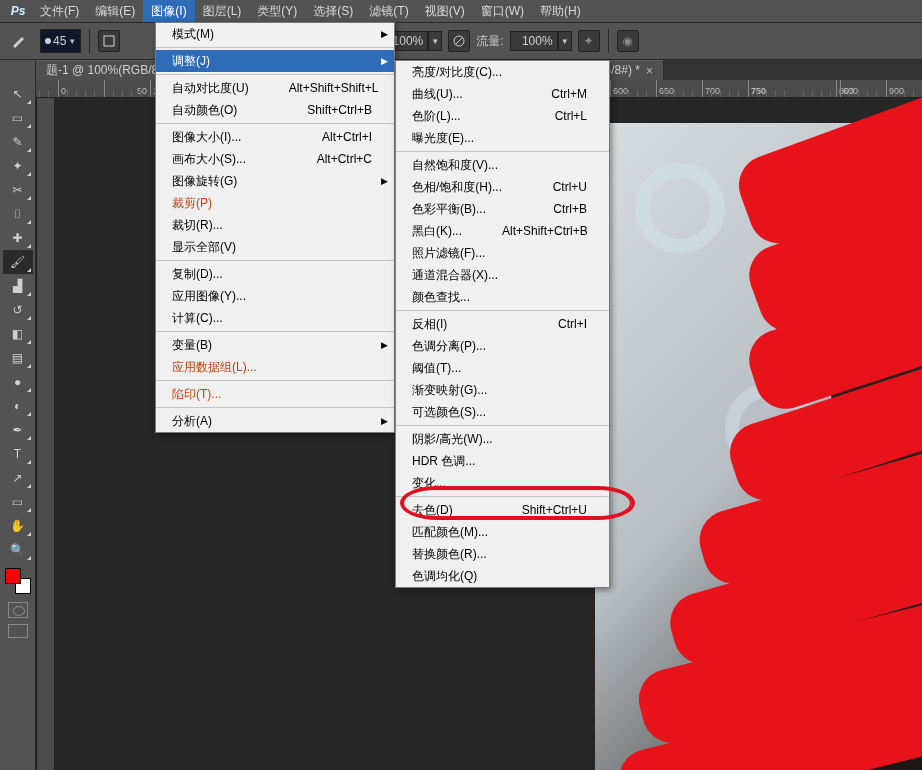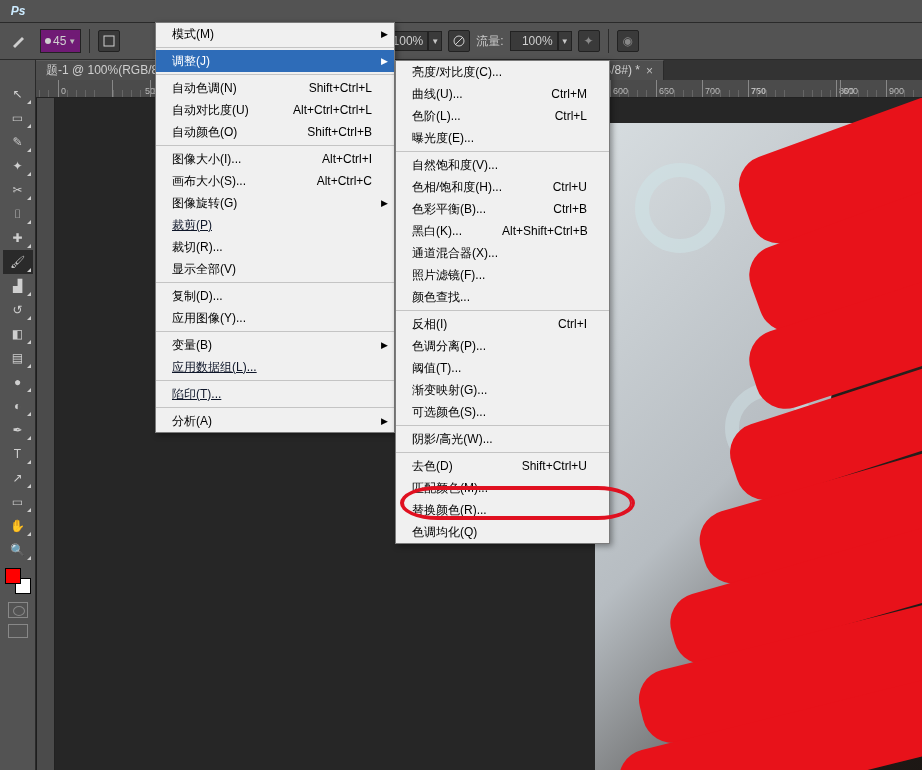--- a/index.html
+++ b/index.html
@@ -9,21 +9,21 @@
   .menubar { height:22px; background:#535353; display:flex; align-items:center; padding-left:4px; }
   .ps-logo { width:28px; height:18px; display:flex; align-items:center; justify-content:center; }
   .ps-logo span { font-weight:bold; color:#ccebff; font-size:12px; font-style:italic; }
   .menu-item { color:#d8d8d8; padding:0 8px; height:22px; line-height:22px; cursor:default; }
   .menu-item:hover, .menu-item.open { background:#2e6cb8; }
   .menu-item.open { color:#fff; }
 
   
   .optbar { height:38px; background:#535353; border-top:1px solid #2a2a2a; border-bottom:1px solid #2a2a2a; display:flex; align-items:center; padding:0 6px; gap:6px; color:#c8c8c8; position:relative; }
   .optbar .brush-icon { width:28px; height:28px; display:flex; align-items:center; justify-content:center; }
-  .chip { background:#701a75; border:1px solid #222; height:24px; min-width:28px; display:flex; align-items:center; justify-content:center; color:#d0d0d0; padding:0 4px; gap:2px; }
+  .chip { background:#0f172a; border:1px solid #222; height:24px; min-width:28px; display:flex; align-items:center; justify-content:center; color:#d0d0d0; padding:0 4px; gap:2px; }
   .chip .tri { font-size:8px; color:#bbb; }
   .sep-v { width:1px; height:24px; background:#2b2b2b; margin:0 2px; }
   .label { color:#c8c8c8; }
   .field { background:#3a3a3a; border:1px solid #222; height:20px; width:48px; color:#d0d0d0; display:flex; align-items:center; justify-content:flex-end; padding:0 4px; }
   .dd-btn { width:14px; height:20px; background:#3a3a3a; border:1px solid #222; display:flex; align-items:center; justify-content:center; }
   .dd-btn .tri { font-size:8px; }
   .round-icon { width:22px; height:22px; border:1px solid #222; background:#3a3a3a; display:flex; align-items:center; justify-content:center; color:#888; border-radius:2px; }
 
   
   .tabbar { height:20px; background:#333; display:flex; align-items:flex-end; padding-left:36px; }
@@ -53,36 +53,48 @@
   
   .canvas { position:absolute; left:55px; top:98px; right:0; bottom:0; background:#262626; overflow:hidden; }
   .image { position:absolute; left:540px; top:25px; width:430px; height:650px; background:#9aa3a8; }
   .strokes { position:absolute; inset:0; }
   .strokes .s { position:absolute; background:#e8121a; border-radius:30px; }
 
   
   .dropdown { position:absolute; background:#f0f0f0; border:1px solid #7b7b7b; box-shadow:2px 2px 6px rgba(0,0,0,.4); color:#000; z-index:10; }
   .dropdown .row { display:flex; align-items:center; height:22px; padding:0 22px 0 16px; white-space:nowrap; gap:40px; justify-content:space-between; position:relative; }
   .dropdown .row.hl { background:#2e6cb8; color:#fff; }
-  .dropdown .row.disabled { color:#0f172a;text-decoration:underline; }
+  .dropdown .row.disabled { color:#c2410c; }
   .dropdown .row .arrow { font-size:9px; position:absolute; right:6px; }
   .dropdown hr { border:none; border-top:1px solid #c4c4c4; margin:2px 0; }
   .dd-image { left:155px; top:22px; width:240px; }
   .dd-adjust { left:395px; top:60px; width:215px; }
 
   
   .hand-circle { position:absolute; border:3px solid #e01020; border-radius:40px/18px; z-index:11; pointer-events:none; }
 
 </style>
 </head>
 <body>
 
 <div class="menubar">
   <div class="ps-logo">
       <span>Ps</span>
+    </div>
+  <div id="menus" style="display: flex;">
+      <div class="menu-item">文件(F)</div>
+      <div class="menu-item">编辑(E)</div>
+      <div class="menu-item open">图像(I)</div>
+      <div class="menu-item">图层(L)</div>
+      <div class="menu-item">类型(Y)</div>
+      <div class="menu-item">选择(S)</div>
+      <div class="menu-item">滤镜(T)</div>
+      <div class="menu-item">视图(V)</div>
+      <div class="menu-item">窗口(W)</div>
+      <div class="menu-item">帮助(H)</div>
     </div>
 </div>
 
 <div class="optbar">
   <div class="brush-icon">
     <svg width="20" height="20">
         <path d="M3 15 L12 6 L14 8 L5 17 Z" fill="#cfcfcf"></path>
       </svg>
   </div>
   <div class="chip">
@@ -136,21 +148,21 @@
 </div>
 
 <div class="ruler" id="hruler">
     <div class="minor" style="left: 3px;"></div>
     <div class="minor" style="left: 12px;"></div>
     <div class="tick" style="left: 22px;">0</div>
     <div class="minor" style="left: 31px;"></div>
     <div class="minor" style="left: 40px;"></div>
     <div class="minor" style="left: 49px;"></div>
     <div class="minor" style="left: 58px;"></div>
-    <div class="tick" style="left: 76px; padding-left: 32px;">50</div>
+    <div class="tick" style="left: 68px; padding-left: 32px;">50</div>
     <div class="minor" style="left: 77px;"></div>
     <div class="minor" style="left: 86px;"></div>
     <div class="minor" style="left: 95px;"></div>
     <div class="minor" style="left: 104px;"></div>
     <div class="tick" style="left: 114px;">100</div>
     <div class="minor" style="left: 123px;"></div>
     <div class="minor" style="left: 132px;"></div>
     <div class="minor" style="left: 141px;"></div>
     <div class="minor" style="left: 150px;"></div>
     <div class="tick" style="left: 160px;">150</div>
@@ -292,26 +304,22 @@
       <span>模式(M)</span>
       <span class="arrow">▶</span>
     </div>
     <hr>
     <div class="row hl">
       <span>调整(J)</span>
       <span class="arrow">▶</span>
     </div>
     <hr>
     <div class="row">
-      <span>自动色调(N)</span>
-      <span>Shift+Ctrl+L</span>
-    </div>
-    <div class="row">
       <span>自动对比度(U)</span>
-      <span>Alt+Ctrl+Ctrl+L</span>
+      <span>Alt+Shift+Shift+L</span>
     </div>
     <div class="row">
       <span>自动颜色(O)</span>
       <span>Shift+Ctrl+B</span>
     </div>
     <hr>
     <div class="row">
       <span>图像大小(I)...</span>
       <span>Alt+Ctrl+I</span>
     </div>
@@ -332,20 +340,23 @@
     <div class="row">
       <span>显示全部(V)</span>
     </div>
     <hr>
     <div class="row">
       <span>复制(D)...</span>
     </div>
     <div class="row">
       <span>应用图像(Y)...</span>
     </div>
+    <div class="row">
+      <span>计算(C)...</span>
+    </div>
     <hr>
     <div class="row">
       <span>变量(B)</span>
       <span class="arrow">▶</span>
     </div>
     <div class="row disabled">
       <span>应用数据组(L)...</span>
     </div>
     <hr>
     <div class="row disabled">
@@ -383,24 +394,24 @@
     </div>
     <div class="row">
       <span>色彩平衡(B)...</span>
       <span>Ctrl+B</span>
     </div>
     <div class="row">
       <span>黑白(K)...</span>
       <span>Alt+Shift+Ctrl+B</span>
     </div>
     <div class="row">
+      <span>照片滤镜(F)...</span>
+    </div>
+    <div class="row">
       <span>通道混合器(X)...</span>
-    </div>
-    <div class="row">
-      <span>照片滤镜(F)...</span>
     </div>
     <div class="row">
       <span>颜色查找...</span>
     </div>
     <hr>
     <div class="row">
       <span>反相(I)</span>
       <span>Ctrl+I</span>
     </div>
     <div class="row">
@@ -412,20 +423,26 @@
     <div class="row">
       <span>渐变映射(G)...</span>
     </div>
     <div class="row">
       <span>可选颜色(S)...</span>
     </div>
     <hr>
     <div class="row">
       <span>阴影/高光(W)...</span>
     </div>
+    <div class="row">
+      <span>HDR 色调...</span>
+    </div>
+    <div class="row">
+      <span>变化...</span>
+    </div>
     <hr>
     <div class="row">
       <span>去色(D)</span>
       <span>Shift+Ctrl+U</span>
     </div>
     <div class="row">
       <span>匹配颜色(M)...</span>
     </div>
     <div class="row">
       <span>替换颜色(R)...</span>

